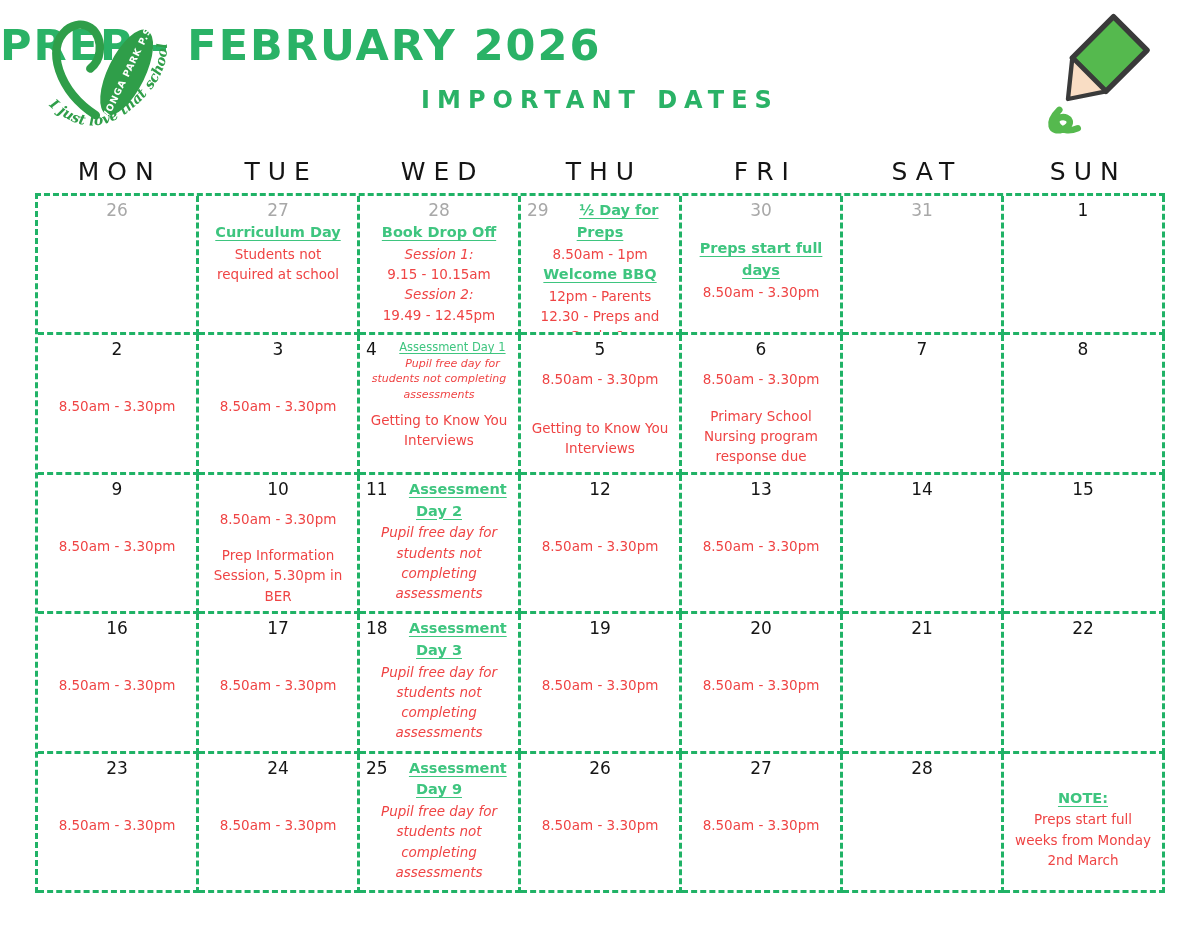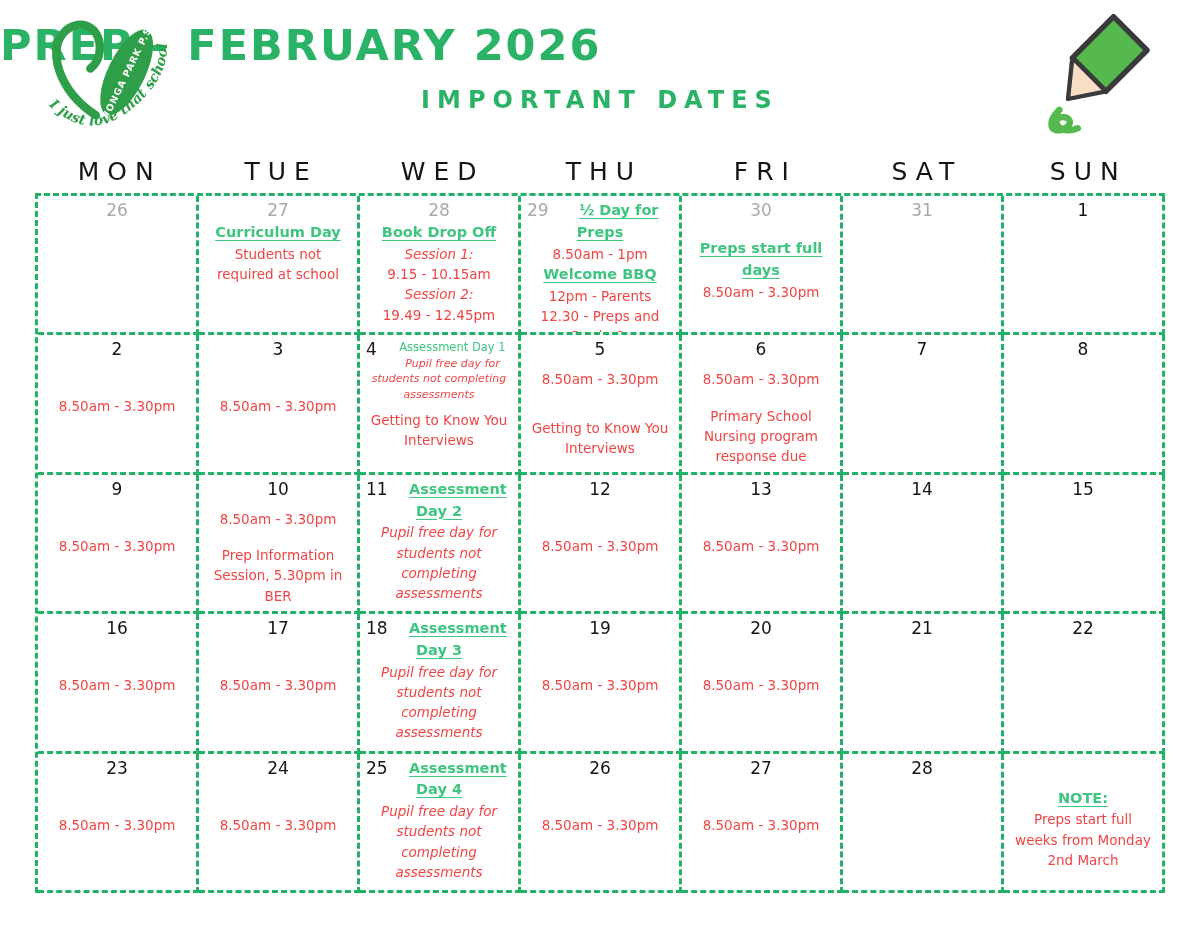--- a/index.html
+++ b/index.html
@@ -85,20 +85,21 @@
     font-size:14.5px;
     text-decoration:underline;
     text-underline-offset:3px;
     cursor:pointer;
     font-weight:bold;
   }
   .line.link-sm{
     color:var(--link-green,#3ec57f);
     font-size:11.5px;
     line-height:1.45;
+    text-decoration:underline;
     text-underline-offset:2px;
     cursor:pointer;
   }
   .line.italic-sm{font-style:italic;font-size:11px;line-height:1.4;}
   .spacer-xs{height:8px;}
   .spacer-sm{height:16px;}
   .spacer-md{height:28px;}
 </style>
 </head>
 <body>
@@ -324,21 +325,21 @@
       </div>
       <div class="cell">
         <div class="date">24</div>
         <div class="content center">
           <div class="line normal">8.50am - 3.30pm</div>
         </div>
       </div>
       <div class="cell beside">
         <div class="date">25</div>
         <div class="content">
-          <div class="line link">Assessment Day 4</div>
+          <div class="line link">Assessment Day 9</div>
           <div class="line italic">Pupil free day for students not completing assessments</div>
         </div>
       </div>
       <div class="cell">
         <div class="date">26</div>
         <div class="content center">
           <div class="line normal">8.50am - 3.30pm</div>
         </div>
       </div>
       <div class="cell">

